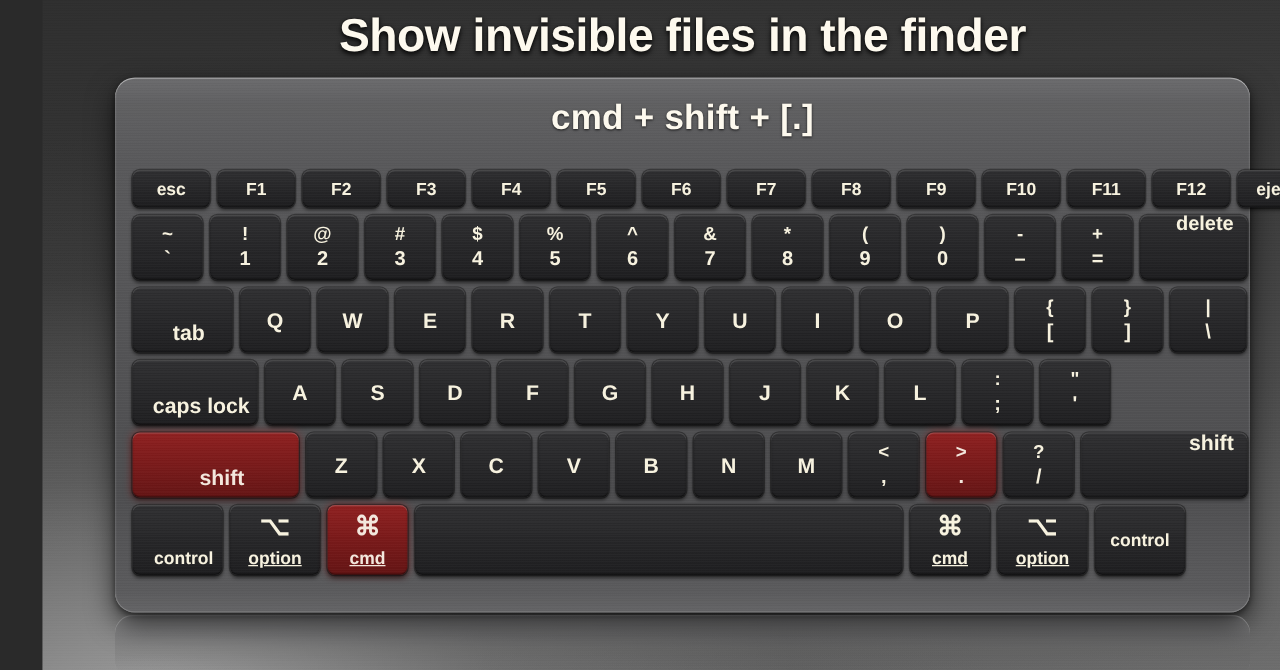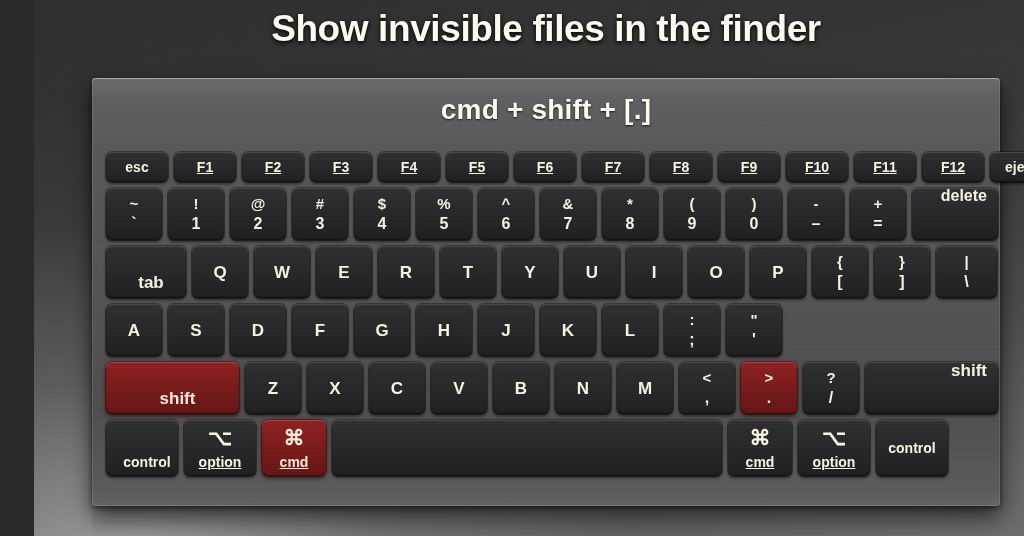--- a/index.html
+++ b/index.html
@@ -51,24 +51,24 @@
     color: #fdf9ee;
     letter-spacing: -0.4px;
     text-shadow: 0 2px 4px rgba(0,0,0,0.85), 0 0 2px rgba(0,0,0,0.6);
     z-index: 5;
   }
 
   
   #keyboard {
     position: absolute;
     left: 58px;
-    top: 78px;
+    top: 62px;
     width: 908px;
     height: 428px;
-    border-radius: 4px;
+    border-radius: 16px;
     background:
       linear-gradient(180deg, #6b6b6d 0%, #5f5f61 5%, #58585a 16%, #545456 46%, #4e4e50 78%, #5a5a5c 96%, #646466 100%);
     box-shadow:
       inset 0 1px 0 rgba(255,255,255,0.42),
       inset 0 -1px 0 rgba(255,255,255,0.12),
       inset 1px 0 0 rgba(255,255,255,0.10),
       inset -1px 0 0 rgba(255,255,255,0.10),
       0 10px 22px rgba(0,0,0,0.62),
       0 2px 5px rgba(0,0,0,0.5);
     z-index: 4;
@@ -179,21 +179,21 @@
   #row-asdf  { top: 226px; height: 52px; gap: 6px; }
   #row-zxcv  { top: 284px; height: 52px; gap: 6px; }
   #row-mod   { top: 342px; height: 56px; gap: 6px; }
 
   #row-fn .key { font-size: 14px; }
   #row-num .key { font-size: 16px; }
   #row-qwer .key, #row-asdf .key, #row-zxcv .key { font-size: 17px; }
   #row-mod .key { font-size: 14px; }
 
   .k-esc    { width: 62px; }
-  .k-fn     { width: 62px; text-decoration: underline; }
+  .k-fn     { width: 62px; }
   .k-eject  { width: 62px; }
 
   .k-num    { width: 56px; }
   .k-delete { width: 86px; }
 
   .k-tab    { width: 80px; }
   .k-alpha  { width: 56px; }
   .k-bsl    { width: 61px; }
 
   .k-caps   { width: 100px; }
@@ -361,20 +361,23 @@
         <div class="key k-alpha dual">
           <span class="lbl top">}</span>
           <span class="lbl bot">]</span>
         </div>
         <div class="key k-bsl dual">
           <span class="lbl top">|</span>
           <span class="lbl bot">\</span>
         </div>
       </div>
     <div class="row" id="row-asdf">
+        <div class="key k-caps bl">
+          <span class="lbl">caps lock</span>
+        </div>
         <div class="key k-alpha">
           <span class="lbl">A</span>
         </div>
         <div class="key k-alpha">
           <span class="lbl">S</span>
         </div>
         <div class="key k-alpha">
           <span class="lbl">D</span>
         </div>
         <div class="key k-alpha">

